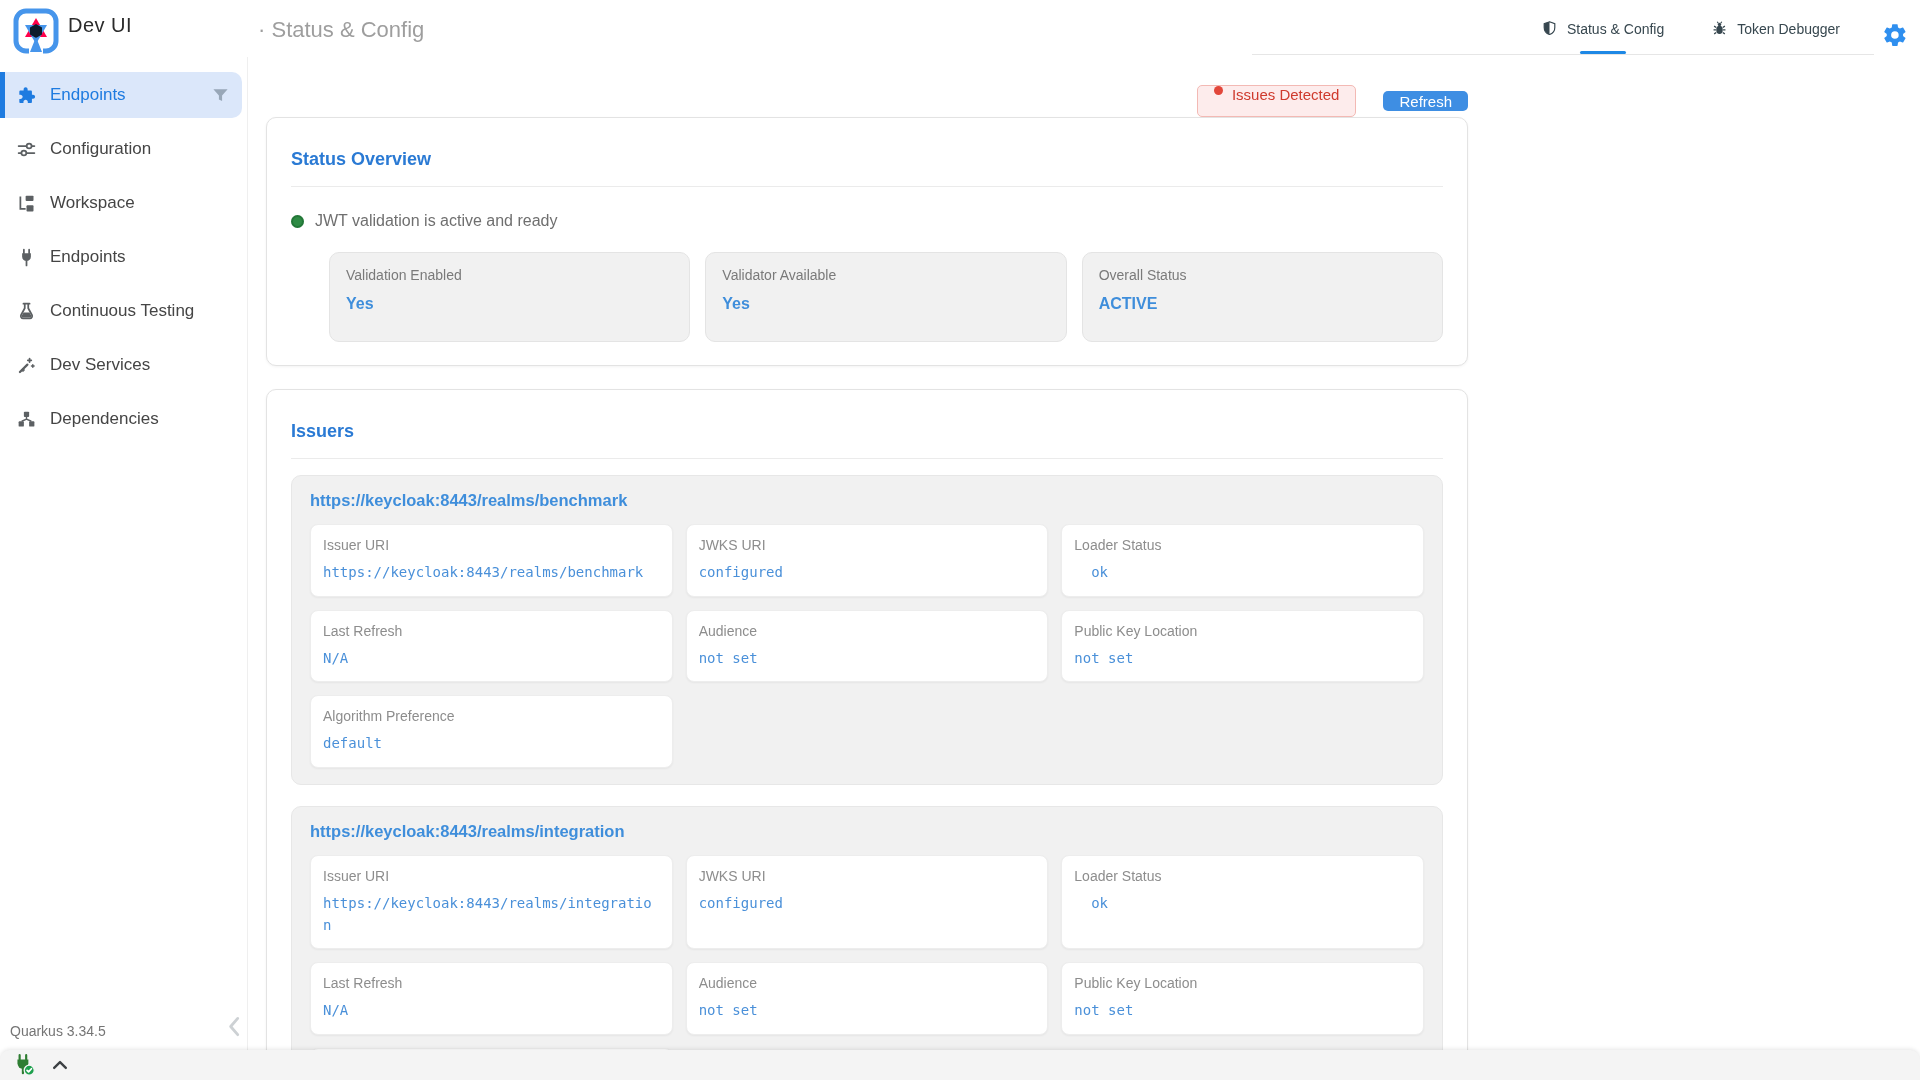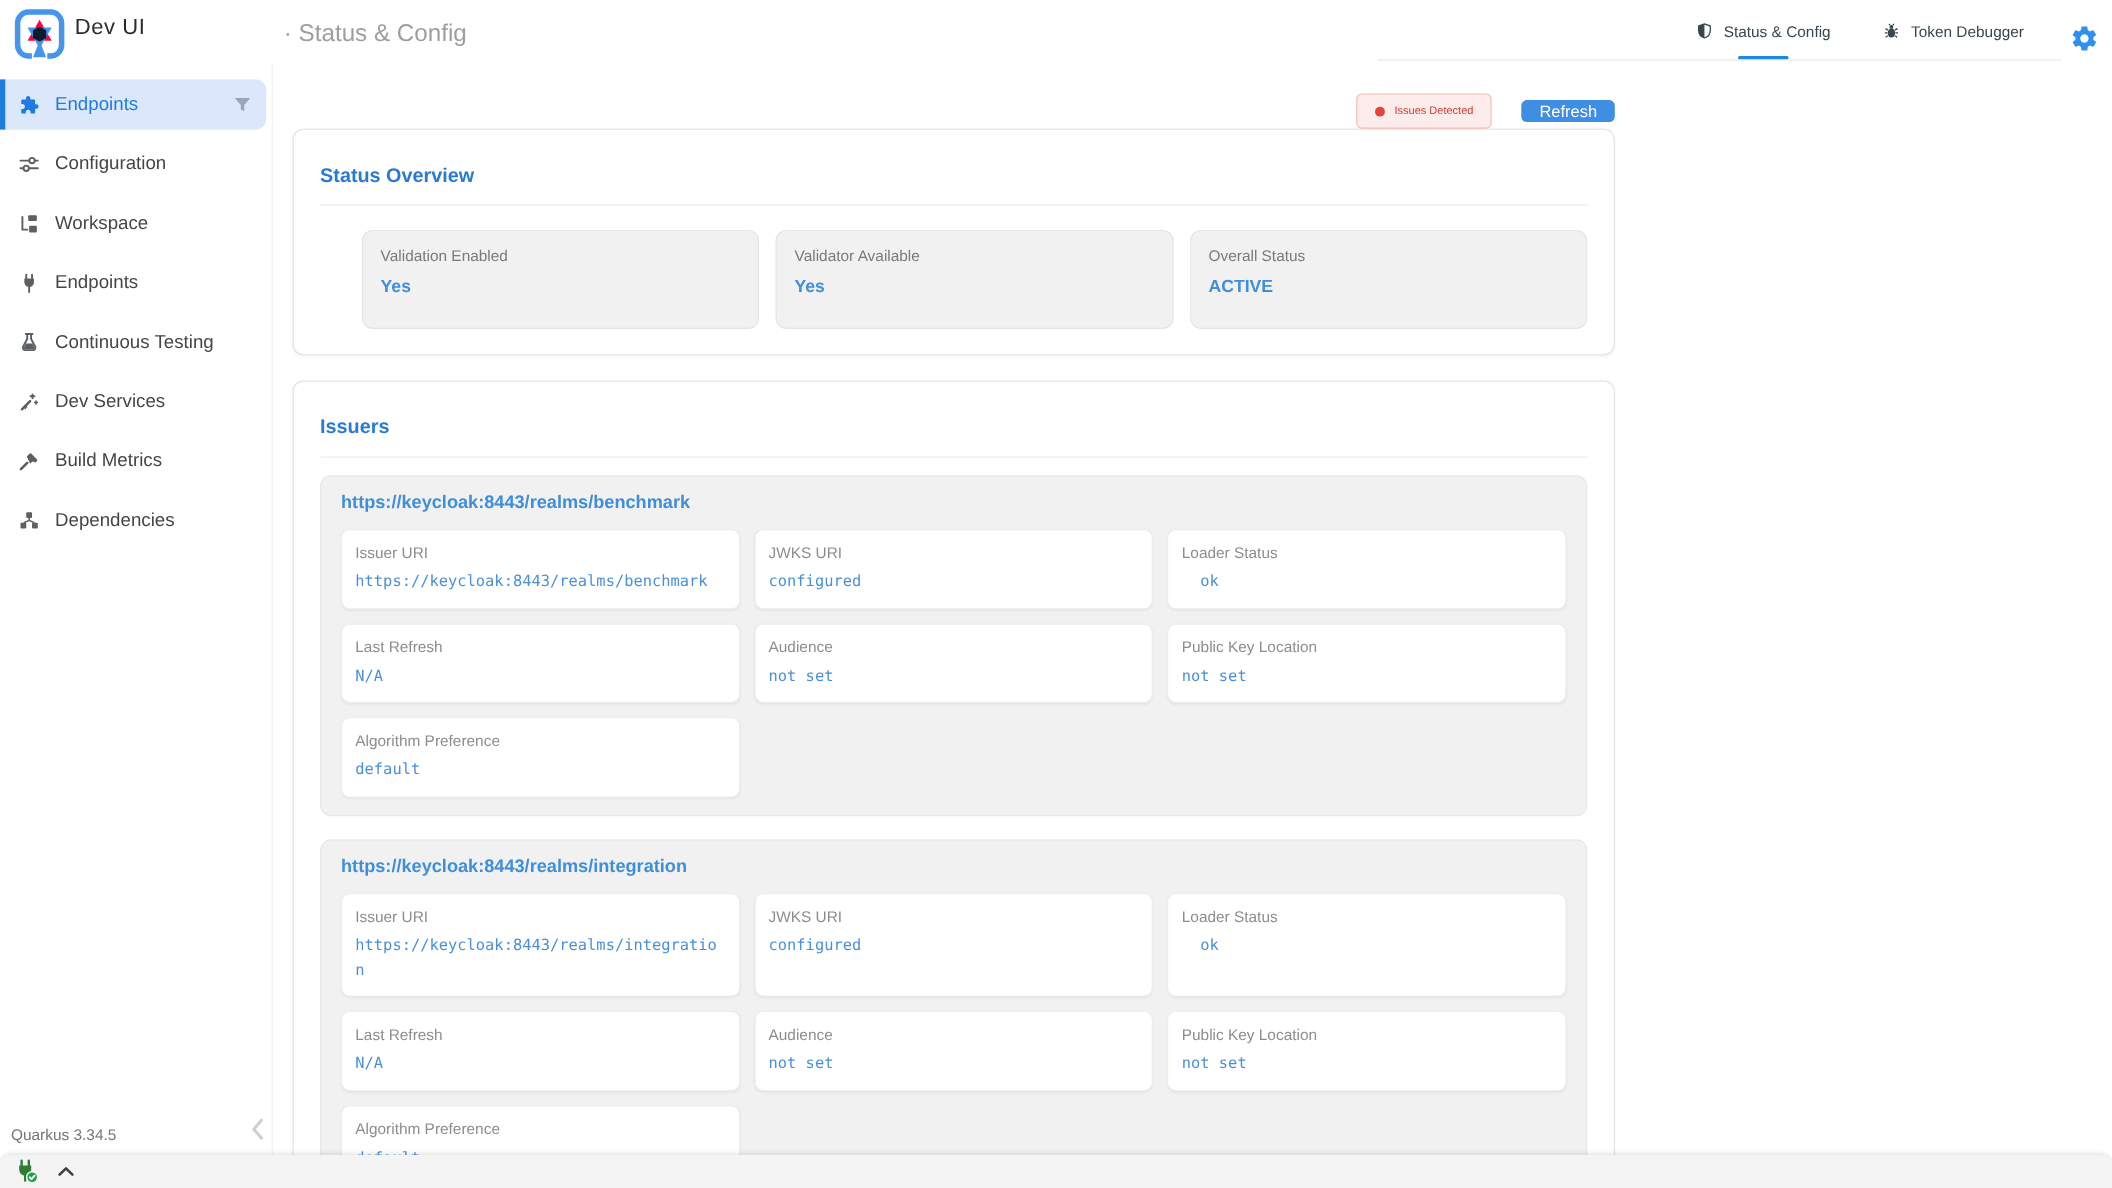--- a/index.html
+++ b/index.html
@@ -32,21 +32,21 @@
   .nav-item{height:46px;margin:0 5px 8px 0;display:flex;align-items:center;gap:13px;padding:0 12px 0 16px;font-size:17px;color:#454545;cursor:pointer;}
   .nav-item .nav-icon{width:21px;height:21px;color:#5c6063;flex:0 0 auto;}
   .nav-item.active{background:#dbe7fa;border-left:5px solid var(--accent);border-radius:0 10px 10px 0;color:var(--accent);padding-left:11px;}
   .nav-item.active .nav-icon{color:var(--accent);}
   .funnel{margin-left:auto;width:19px;height:19px;color:#98a7b8;cursor:pointer;}
   .version{position:absolute;left:10px;top:1023px;font-size:14px;color:#757575;}
   .collapse{position:absolute;left:222px;top:1013px;width:26px;height:26px;color:#cdd1d4;cursor:pointer;}
   
   .main{position:absolute;left:248px;top:57px;right:0;bottom:0;background:#fff;}
   .toolbar{width:1202px;margin:28px 0 0 18px;display:flex;justify-content:flex-end;align-items:center;gap:15px;}
-  .badge{height:32px;display:flex;align-items:center;gap:9px;padding:0 16px;border:1px solid #f3b9b4;background:#fdecec;border-radius:5px;color:var(--badge_red);font-size:10px;}
+  .badge{height:32px;display:flex;align-items:flex-start;gap:9px;padding:0 16px;border:1px solid #f3b9b4;background:#fdecec;border-radius:5px;color:var(--badge_red);font-size:15px;}
   .badge .dot{width:9px;height:9px;border-radius:50%;background:#e2463a;}
   .btn-refresh{height:20px;padding:0 16px;border:none;border-radius:5px;background:var(--refresh_blue);color:#fff;font-size:15px;font-family:inherit;cursor:pointer;margin-left:12px;}
   .card{width:1202px;margin-left:18px;background:#fff;border:1px solid #e3e3e3;border-radius:10px;box-shadow:0 1px 3px rgba(0,0,0,.05);padding:18px 24px 23px;}
   .card + .card{margin-top:23px;}
   .card-heading{font-size:18px;font-weight:bold;color:var(--heading_blue);margin-top:13px;}
   .card-hr{height:1px;background:#ebebeb;margin-top:16px;}
   .status-line{display:flex;align-items:center;gap:11px;margin-top:25px;font-size:16px;color:#6f6f6f;}
   .status-dot{width:13px;height:13px;border-radius:50%;background:#2e8b44;box-shadow:inset 0 0 0 2px rgba(0,60,20,.25);}
   .metrics{display:grid;grid-template-columns:repeat(3,1fr);gap:15px;margin-top:22px;padding-left:38px;}
   .metric{background:#f1f1f1;border:1px solid #e4e4e4;border-radius:10px;padding:14px 16px;height:90px;}
@@ -188,29 +188,20 @@
       <svg viewBox="0 0 24 24" width="21" height="21" fill="none" stroke="currentColor" stroke-linecap="round">
         <path d="M4.5 19.5 13 11" stroke-width="2.6"></path>
         <path d="M15.5 4v4M13.5 6h4" stroke-width="2"></path>
         <path d="M19.2 11v3M17.7 12.5h3" stroke-width="1.7"></path>
         <path d="M8 15.8v2.8M6.6 17.2h2.8" stroke-width="1.7"></path>
       </svg>
     </span>
     <span>Dev Services</span>
   </div>
 
-  <div class="nav-item">
-    <span class="nav-icon">
-      <svg viewBox="0 0 24 24" width="21" height="21">
-        <path d="M3.5 20l6.5-6.5" stroke="currentColor" stroke-width="2.8" stroke-linecap="round" fill="none"></path>
-        <path d="M9.5 6.8 12.3 4a1.5 1.5 0 0 1 2.1 0l5.6 5.6a1.5 1.5 0 0 1 0 2.1l-1.4 1.4-3.2-1.1-2.3 2.3z" fill="currentColor"></path>
-      </svg>
-    </span>
-    <span>Build Metrics</span>
-  </div>
 
   <div class="nav-item">
     <span class="nav-icon">
       <svg viewBox="0 0 24 24" width="21" height="21">
         <rect x="9" y="3" width="6" height="6" rx="1" fill="currentColor"></rect>
         <rect x="3" y="14" width="6" height="6" rx="1" fill="currentColor"></rect>
         <rect x="15" y="14" width="6" height="6" rx="1" fill="currentColor"></rect>
         <path d="M12 9v2.5M12 11.5 6.5 14M12 11.5l5.5 2.5" stroke="currentColor" stroke-width="1.6" fill="none"></path>
       </svg>
     </span>
@@ -224,20 +215,24 @@
     <div class="badge">
       <span class="dot"></span>
       <span>Issues Detected</span>
     </div>
     <button class="btn-refresh">Refresh</button>
   </div>
 
   <div class="card">
     <div class="card-heading">Status Overview</div>
     <div class="card-hr"></div>
+    <div class="status-line">
+      <span class="status-dot"></span>
+      <span>JWT validation is active and ready</span>
+    </div>
     <div class="metrics">
       <div class="metric">
         <div class="m-label">Validation Enabled</div>
         <div class="m-value">Yes</div>
       </div>
       <div class="metric">
         <div class="m-label">Validator Available</div>
         <div class="m-value">Yes</div>
       </div>
       <div class="metric">

